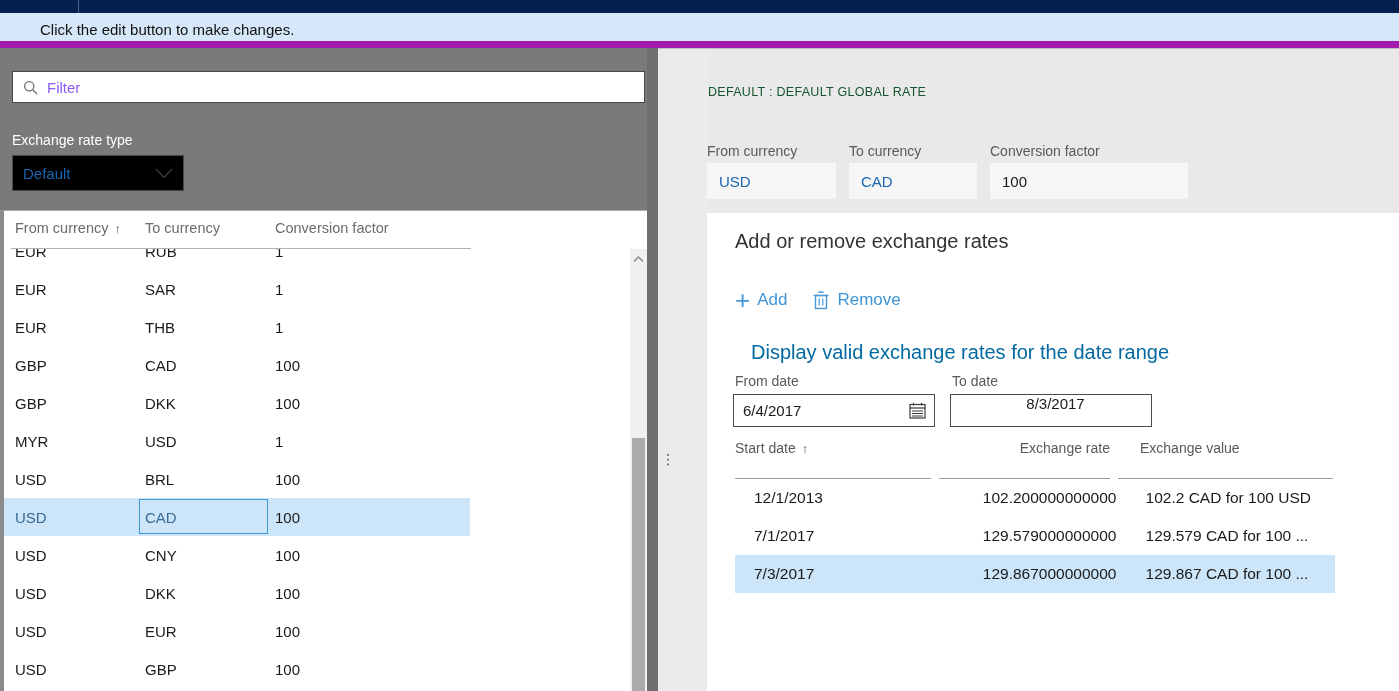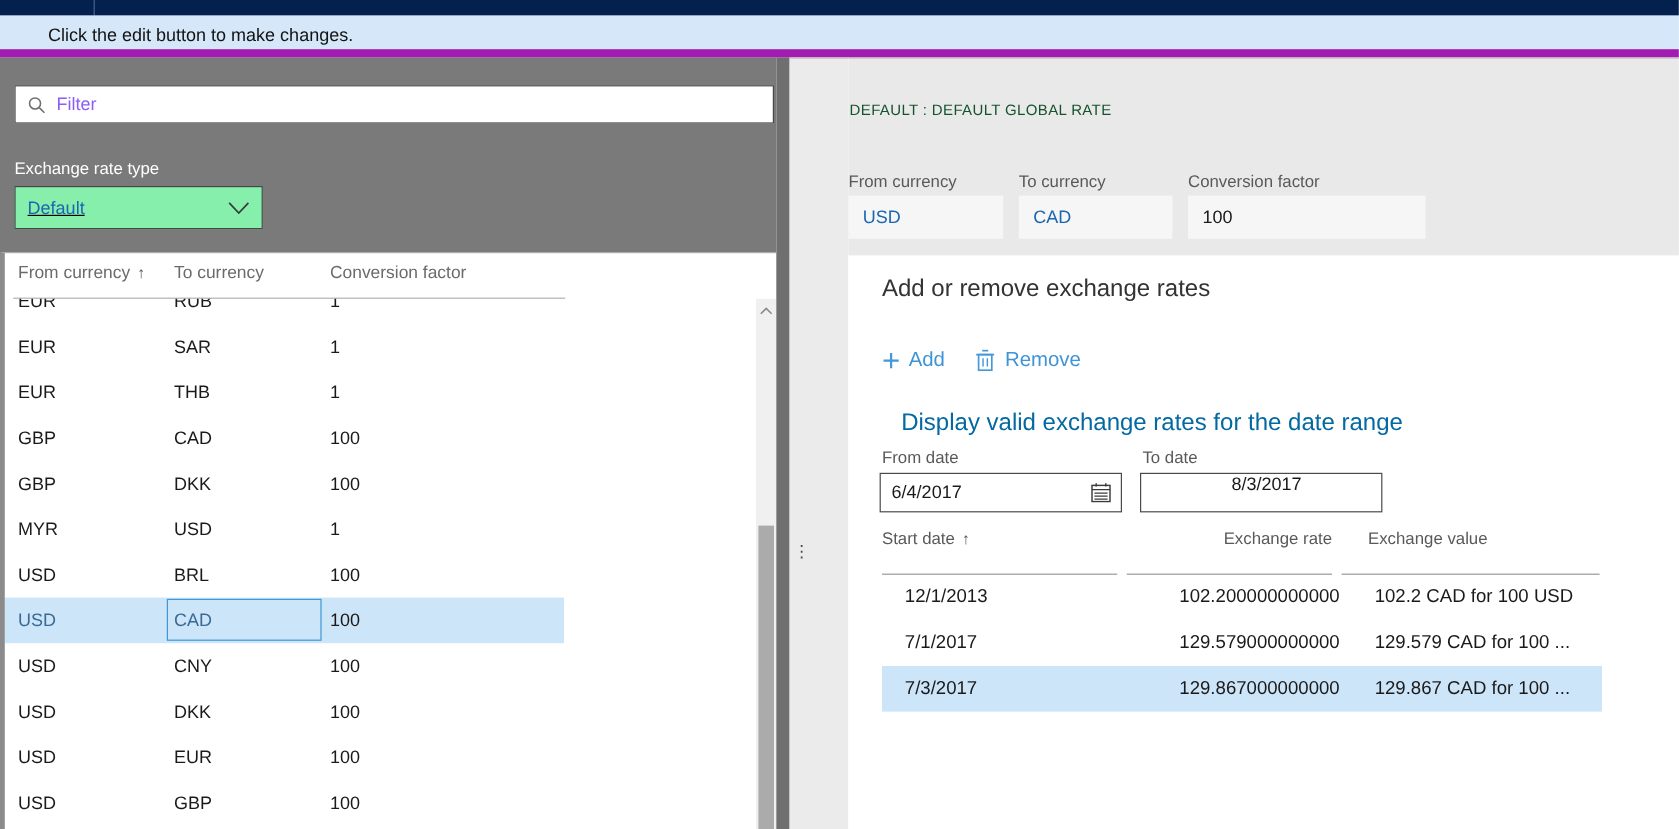--- a/index.html
+++ b/index.html
@@ -13,22 +13,22 @@
     border-bottom:7px solid #a21caf; }
   .notifbar span { position:absolute; left:40px; top:0; line-height:34px; font-size:15px; color:#121212; }
 
   
   .sidebar { position:absolute; left:0; top:48px; width:647px; height:643px; background:#7a7a7a; }
   .filterbox { position:absolute; left:12px; top:23px; width:633px; height:32px; background:#fff;
     border:1px solid #474747; display:flex; align-items:center; }
   .filterbox svg { margin-left:10px; flex:0 0 auto; }
   .filterbox .ph { margin-left:9px; font-size:15px; color:#8b5cf6; }
   .ratetype-label { position:absolute; left:12px; top:84px; font-size:14px; color:#fff; }
-  .dropdown { position:absolute; left:12px; top:107px; width:207px; height:36px; background:#86efac;
-    border:1px solid #474747; display:flex; align-items:center;text-decoration:underline; }
+  .dropdown { position:absolute; left:12px; top:107px; width:172px; height:36px; background:#000000;
+    border:1px solid #474747; display:flex; align-items:center; }
   .dropdown .val { margin-left:10px; font-size:15px; color:#1b66b0; flex:1; }
   .dropdown svg { margin-right:10px; }
 
   
   .listpanel { position:absolute; left:0; top:162px; width:647px; height:481px; background:#fff;
     border-left:4px solid #8b8b8b; border-top:1px solid #acacac; }
   .listhead { position:absolute; left:0; top:0; width:100%; height:37px; }
   .listhead .hcell { position:absolute; top:9px; font-size:14.5px; color:#6b6b6b; white-space:nowrap; }
   .listhead .c1 { left:11px; } .listhead .c2 { left:141px; } .listhead .c3 { left:271px; }
   .sortarrow { font-size:13px; color:#555; margin-left:6px; }

